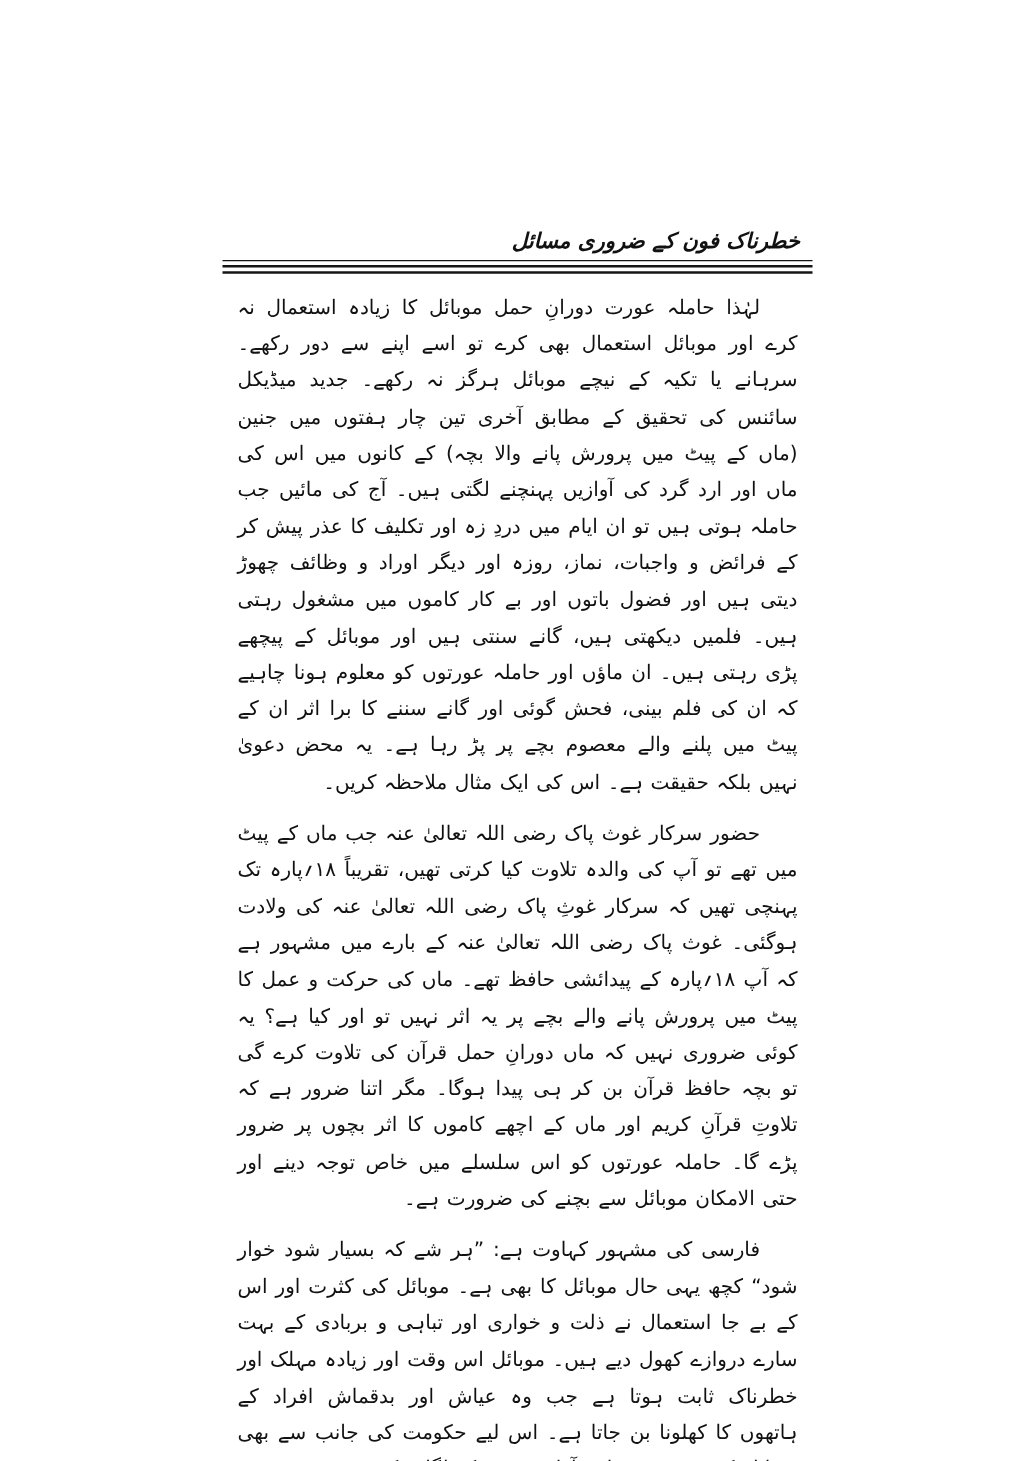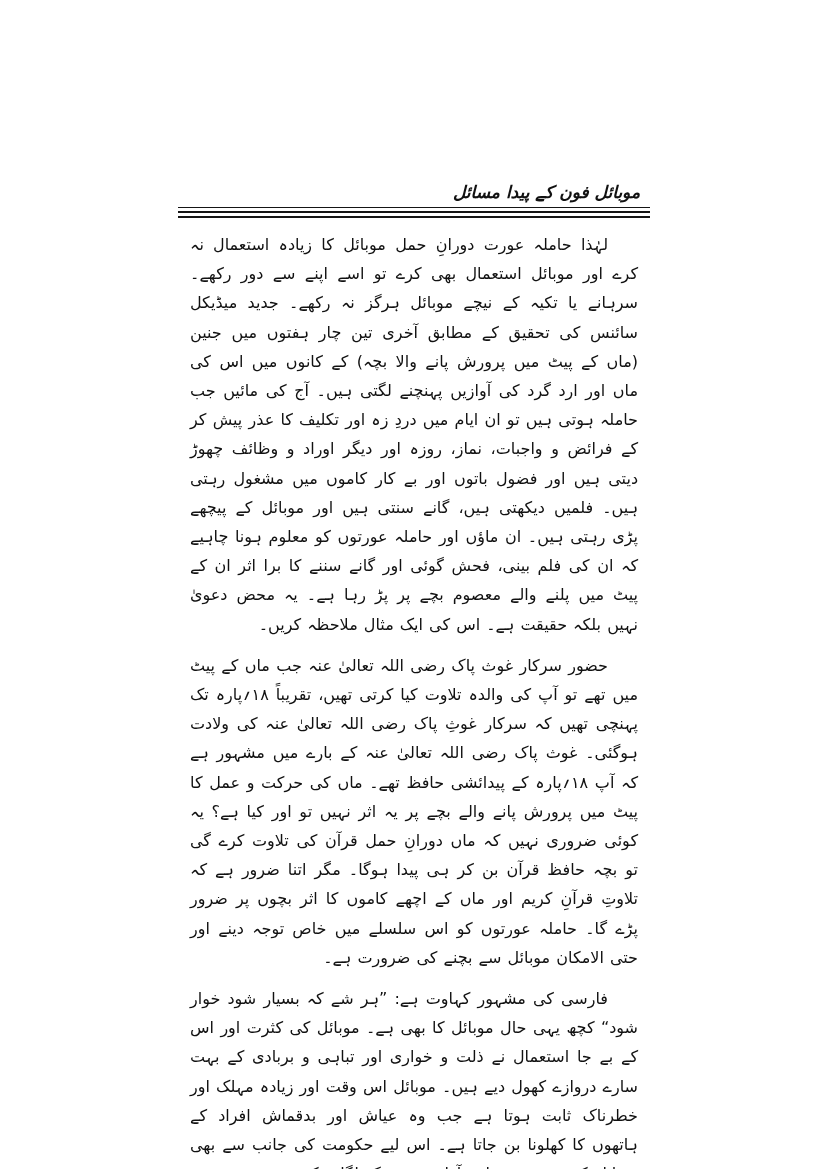--- a/index.html
+++ b/index.html
@@ -60,21 +60,21 @@
     line-height: 30px;
   }
 </style>
 </head>
 <body>
 
 <div class="page">
   <div class="content">
 
     <header class="page-header">
-      <h1>موبائل فون کے پیدا مسائل</h1>
+      <h1>خطرناک فون کے ضروری مسائل</h1>
       <div class="rule-thin"></div>
       <div class="rule-double"></div>
     </header>
 
     <main class="body-text">
       <p>لہٰذا حاملہ عورت دورانِ حمل موبائل کا زیادہ استعمال نہ کرے اور موبائل استعمال بھی کرے تو اسے اپنے سے دور رکھے۔ سرہانے یا تکیہ کے نیچے موبائل ہرگز نہ رکھے۔ جدید میڈیکل سائنس کی تحقیق کے مطابق آخری تین چار ہفتوں میں جنین (ماں کے پیٹ میں پرورش پانے والا بچہ) کے کانوں میں اس کی ماں اور ارد گرد کی آوازیں پہنچنے لگتی ہیں۔ آج کی مائیں جب حاملہ ہوتی ہیں تو ان ایام میں دردِ زہ اور تکلیف کا عذر پیش کر کے فرائض و واجبات، نماز، روزہ اور دیگر اوراد و وظائف چھوڑ دیتی ہیں اور فضول باتوں اور بے کار کاموں میں مشغول رہتی ہیں۔ فلمیں دیکھتی ہیں، گانے سنتی ہیں اور موبائل کے پیچھے پڑی رہتی ہیں۔ ان ماؤں اور حاملہ عورتوں کو معلوم ہونا چاہیے کہ ان کی فلم بینی، فحش گوئی اور گانے سننے کا برا اثر ان کے پیٹ میں پلنے والے معصوم بچے پر پڑ رہا ہے۔ یہ محض دعویٰ نہیں بلکہ حقیقت ہے۔ اس کی ایک مثال ملاحظہ کریں۔</p>
       <p>حضور سرکار غوث پاک رضی اللہ تعالیٰ عنہ جب ماں کے پیٹ میں تھے تو آپ کی والدہ تلاوت کیا کرتی تھیں، تقریباً ۱۸؍پارہ تک پہنچی تھیں کہ سرکار غوثِ پاک رضی اللہ تعالیٰ عنہ کی ولادت ہوگئی۔ غوث پاک رضی اللہ تعالیٰ عنہ کے بارے میں مشہور ہے کہ آپ ۱۸؍پارہ کے پیدائشی حافظ تھے۔ ماں کی حرکت و عمل کا پیٹ میں پرورش پانے والے بچے پر یہ اثر نہیں تو اور کیا ہے؟ یہ کوئی ضروری نہیں کہ ماں دورانِ حمل قرآن کی تلاوت کرے گی تو بچہ حافظ قرآن بن کر ہی پیدا ہوگا۔ مگر اتنا ضرور ہے کہ تلاوتِ قرآنِ کریم اور ماں کے اچھے کاموں کا اثر بچوں پر ضرور پڑے گا۔ حاملہ عورتوں کو اس سلسلے میں خاص توجہ دینے اور حتی الامکان موبائل سے بچنے کی ضرورت ہے۔</p>
       <p>فارسی کی مشہور کہاوت ہے: ”ہر شے کہ بسیار شود خوار شود“ کچھ یہی حال موبائل کا بھی ہے۔ موبائل کی کثرت اور اس کے بے جا استعمال نے ذلت و خواری اور تباہی و بربادی کے بہت سارے دروازے کھول دیے ہیں۔ موبائل اس وقت اور زیادہ مہلک اور خطرناک ثابت ہوتا ہے جب وہ عیاش اور بدقماش افراد کے ہاتھوں کا کھلونا بن جاتا ہے۔ اس لیے حکومت کی جانب سے بھی موبائل کی حد سے زیادہ آزادی پر روک لگانے کی سخت ضرورت ہے۔</p>
 
       <div class="couplet">

